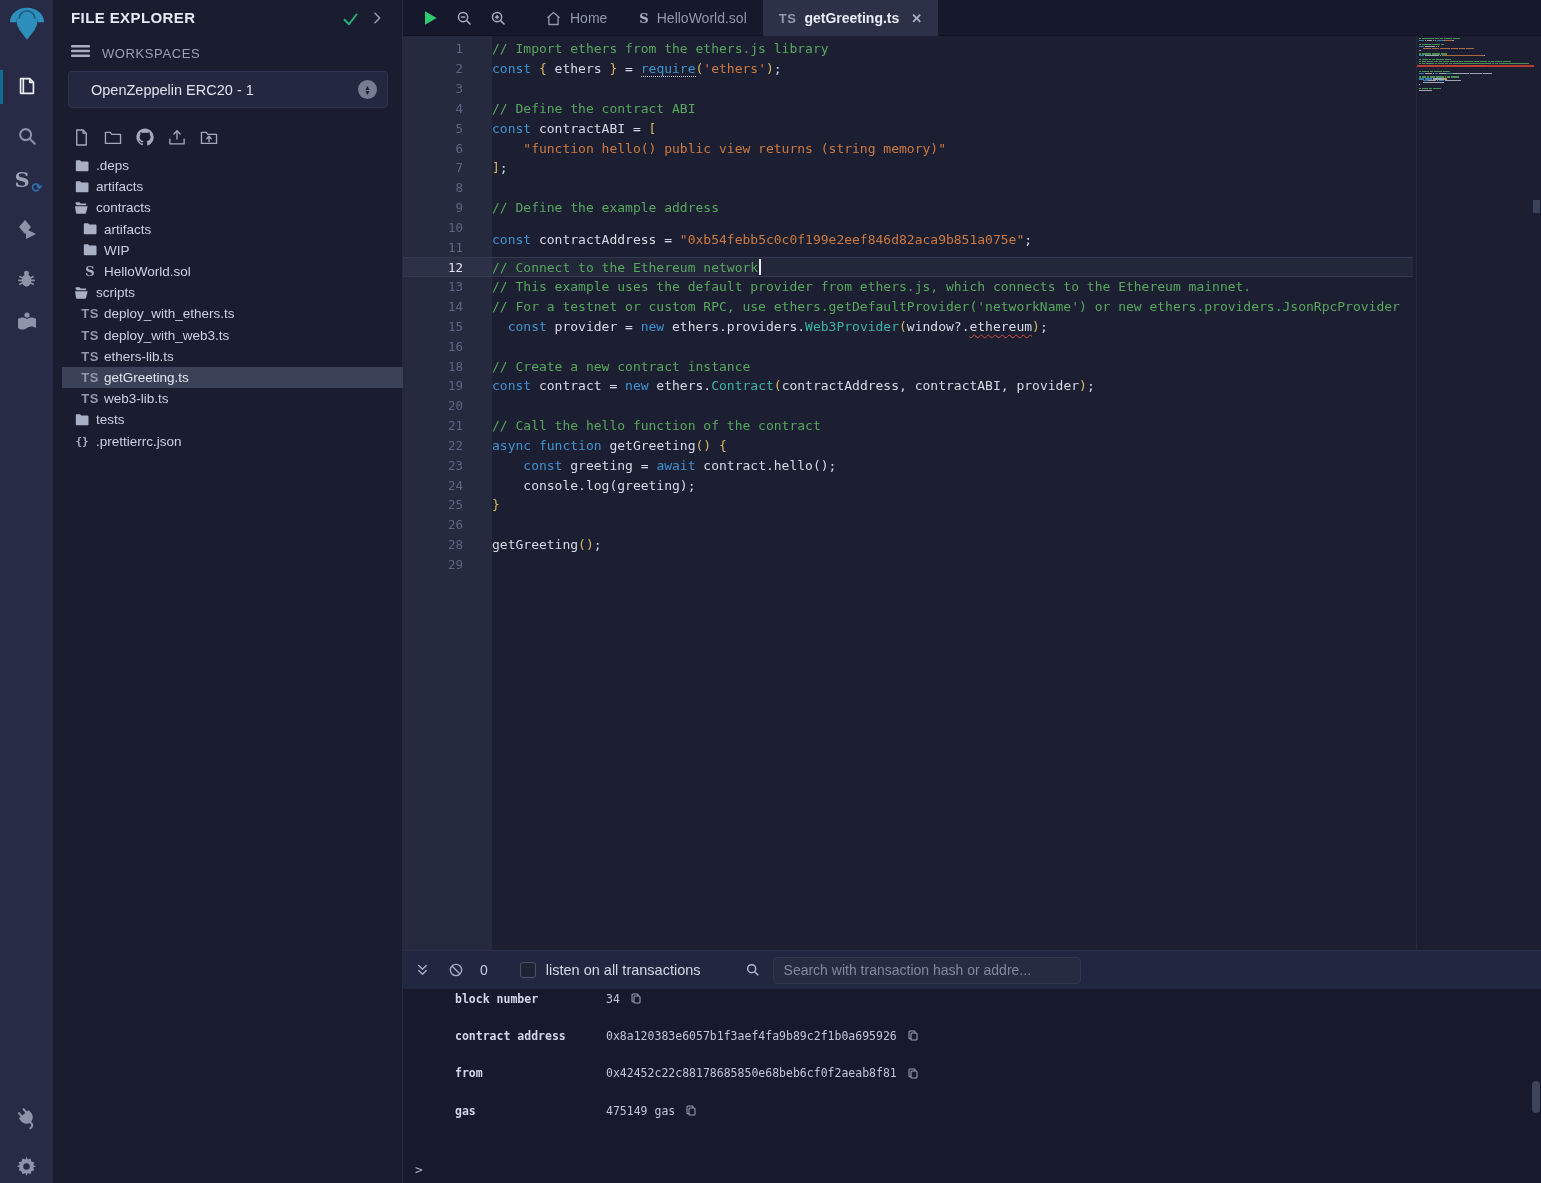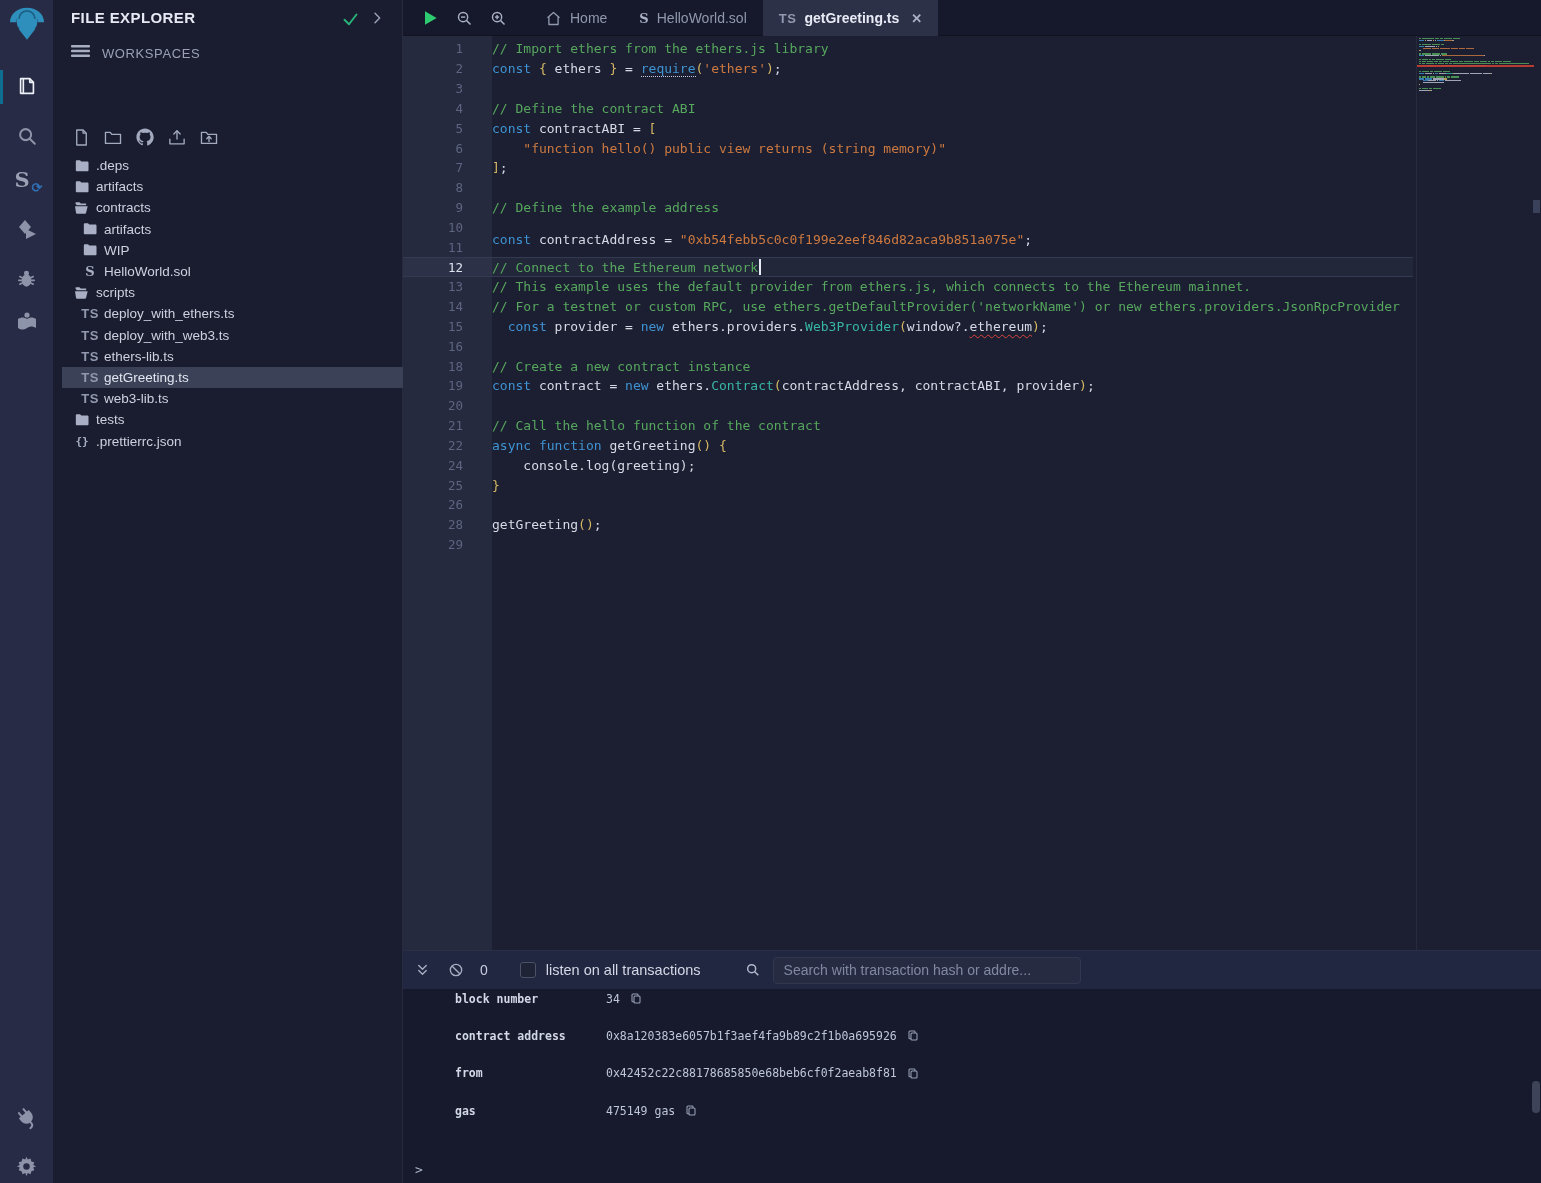--- a/index.html
+++ b/index.html
@@ -229,20 +229,27 @@
       <svg width="19" height="14" viewBox="0 0 20 14">
           <g stroke="#a8aec2" stroke-width="2.4" stroke-linecap="round">
             <line x1="1" y1="2" x2="19" y2="2"></line>
             <line x1="1" y1="7" x2="19" y2="7"></line>
             <line x1="1" y1="12" x2="19" y2="12"></line>
           </g>
         </svg>
     </span>
     <span id="ws-label">WORKSPACES</span>
   </div>
+  <div id="ws-dropdown">
+    <span id="ws-name">OpenZeppelin ERC20 - 1</span>
+    <span id="ws-stepper">
+        <span>▲</span>
+        <span>▼</span>
+      </span>
+  </div>
   <div id="fe-actions">
       <div class="fe-act">
         <span style="display: flex;">
           <svg width="19" height="19" viewBox="0 0 24 24">
             <g fill="none" stroke="currentColor" stroke-width="1.7" stroke-linejoin="round">
               <path d="M6 2.5h8l4 4v15H6z"></path>
               <path d="M14 2.5v4h4"></path>
             </g>
           </svg>
         </span>
@@ -458,20 +465,21 @@
         <div class="code-line cur"><span class="num">12</span><span style="white-space: pre;"><span class="cmt">// Connect to the Ethereum network</span></span><span class="cursor-caret"></span></div>
         <div class="code-line"><span class="num">13</span><span style="white-space: pre;"><span class="cmt">// This example uses the default provider from ethers.js, which connects to the Ethereum mainnet.</span></span></div>
         <div class="code-line"><span class="num">14</span><span style="white-space: pre;"><span class="cmt">// For a testnet or custom RPC, use ethers.getDefaultProvider('networkName') or new ethers.providers.JsonRpcProvider</span></span></div>
         <div class="code-line"><span class="num">15</span><span style="white-space: pre;"><span class="txt">  </span><span class="kw">const</span><span class="txt"> provider = </span><span class="kw">new</span><span class="txt"> ethers.providers.</span><span class="cls">Web3Provider</span><span class="pun">(</span><span class="txt">window?.</span><span class="err">ethereum</span><span class="pun">)</span><span class="txt">;</span></span></div>
         <div class="code-line"><span class="num">16</span><span style="white-space: pre;"></span></div>
         <div class="code-line"><span class="num">18</span><span style="white-space: pre;"><span class="cmt">// Create a new contract instance</span></span></div>
         <div class="code-line"><span class="num">19</span><span style="white-space: pre;"><span class="kw">const</span><span class="txt"> contract = </span><span class="kw">new</span><span class="txt"> ethers.</span><span class="cls">Contract</span><span class="pun">(</span><span class="txt">contractAddress, contractABI, provider</span><span class="pun">)</span><span class="txt">;</span></span></div>
         <div class="code-line"><span class="num">20</span><span style="white-space: pre;"></span></div>
         <div class="code-line"><span class="num">21</span><span style="white-space: pre;"><span class="cmt">// Call the hello function of the contract</span></span></div>
         <div class="code-line"><span class="num">22</span><span style="white-space: pre;"><span class="kw">async</span><span class="txt"> </span><span class="kw">function</span><span class="txt"> getGreeting</span><span class="pun">()</span><span class="txt"> </span><span class="pun">{</span></span></div>
+        <div class="code-line"><span class="num">23</span><span style="white-space: pre;"><span class="txt">    </span><span class="kw">const</span><span class="txt"> greeting = </span><span class="kw">await</span><span class="txt"> contract.hello();</span></span></div>
         <div class="code-line"><span class="num">24</span><span style="white-space: pre;"><span class="txt">    console.log(greeting);</span></span></div>
         <div class="code-line"><span class="num">25</span><span style="white-space: pre;"><span class="pun">}</span></span></div>
         <div class="code-line"><span class="num">26</span><span style="white-space: pre;"></span></div>
         <div class="code-line"><span class="num">28</span><span style="white-space: pre;"><span class="txt">getGreeting</span><span class="pun">()</span><span class="txt">;</span></span></div>
         <div class="code-line"><span class="num">29</span><span style="white-space: pre;"></span></div>
       </div>
     <div id="minimap">
       <div id="mm-content">
           <div class="mm-line"><span style="width: 1.9px; background: rgb(79, 154, 87);"></span><span style="width: 0.95px; background: transparent;"></span><span style="width: 5.7px; background: rgb(79, 154, 87);"></span><span style="width: 0.95px; background: transparent;"></span><span style="width: 5.7px; background: rgb(79, 154, 87);"></span><span style="width: 0.95px; background: transparent;"></span><span style="width: 3.8px; background: rgb(79, 154, 87);"></span><span style="width: 0.95px; background: transparent;"></span><span style="width: 2.85px; background: rgb(79, 154, 87);"></span><span style="width: 0.95px; background: transparent;"></span><span style="width: 8.55px; background: rgb(79, 154, 87);"></span><span style="width: 0.95px; background: transparent;"></span><span style="width: 6.65px; background: rgb(79, 154, 87);"></span></div>
           <div class="mm-line"><span style="width: 4.75px; background: rgb(59, 135, 192);"></span><span style="width: 0.95px; background: transparent;"></span><span style="width: 0.95px; background: rgb(196, 170, 94);"></span><span style="width: 0.95px; background: transparent;"></span><span style="width: 5.7px; background: rgb(174, 179, 196);"></span><span style="width: 0.95px; background: transparent;"></span><span style="width: 0.95px; background: rgb(196, 170, 94);"></span><span style="width: 0.95px; background: transparent;"></span><span style="width: 0.95px; background: rgb(174, 179, 196);"></span><span style="width: 0.95px; background: transparent;"></span><span style="width: 6.65px; background: rgb(59, 135, 192);"></span><span style="width: 0.95px; background: rgb(196, 170, 94);"></span><span style="width: 7.6px; background: rgb(189, 113, 64);"></span><span style="width: 0.95px; background: rgb(196, 170, 94);"></span><span style="width: 0.95px; background: rgb(174, 179, 196);"></span></div>

